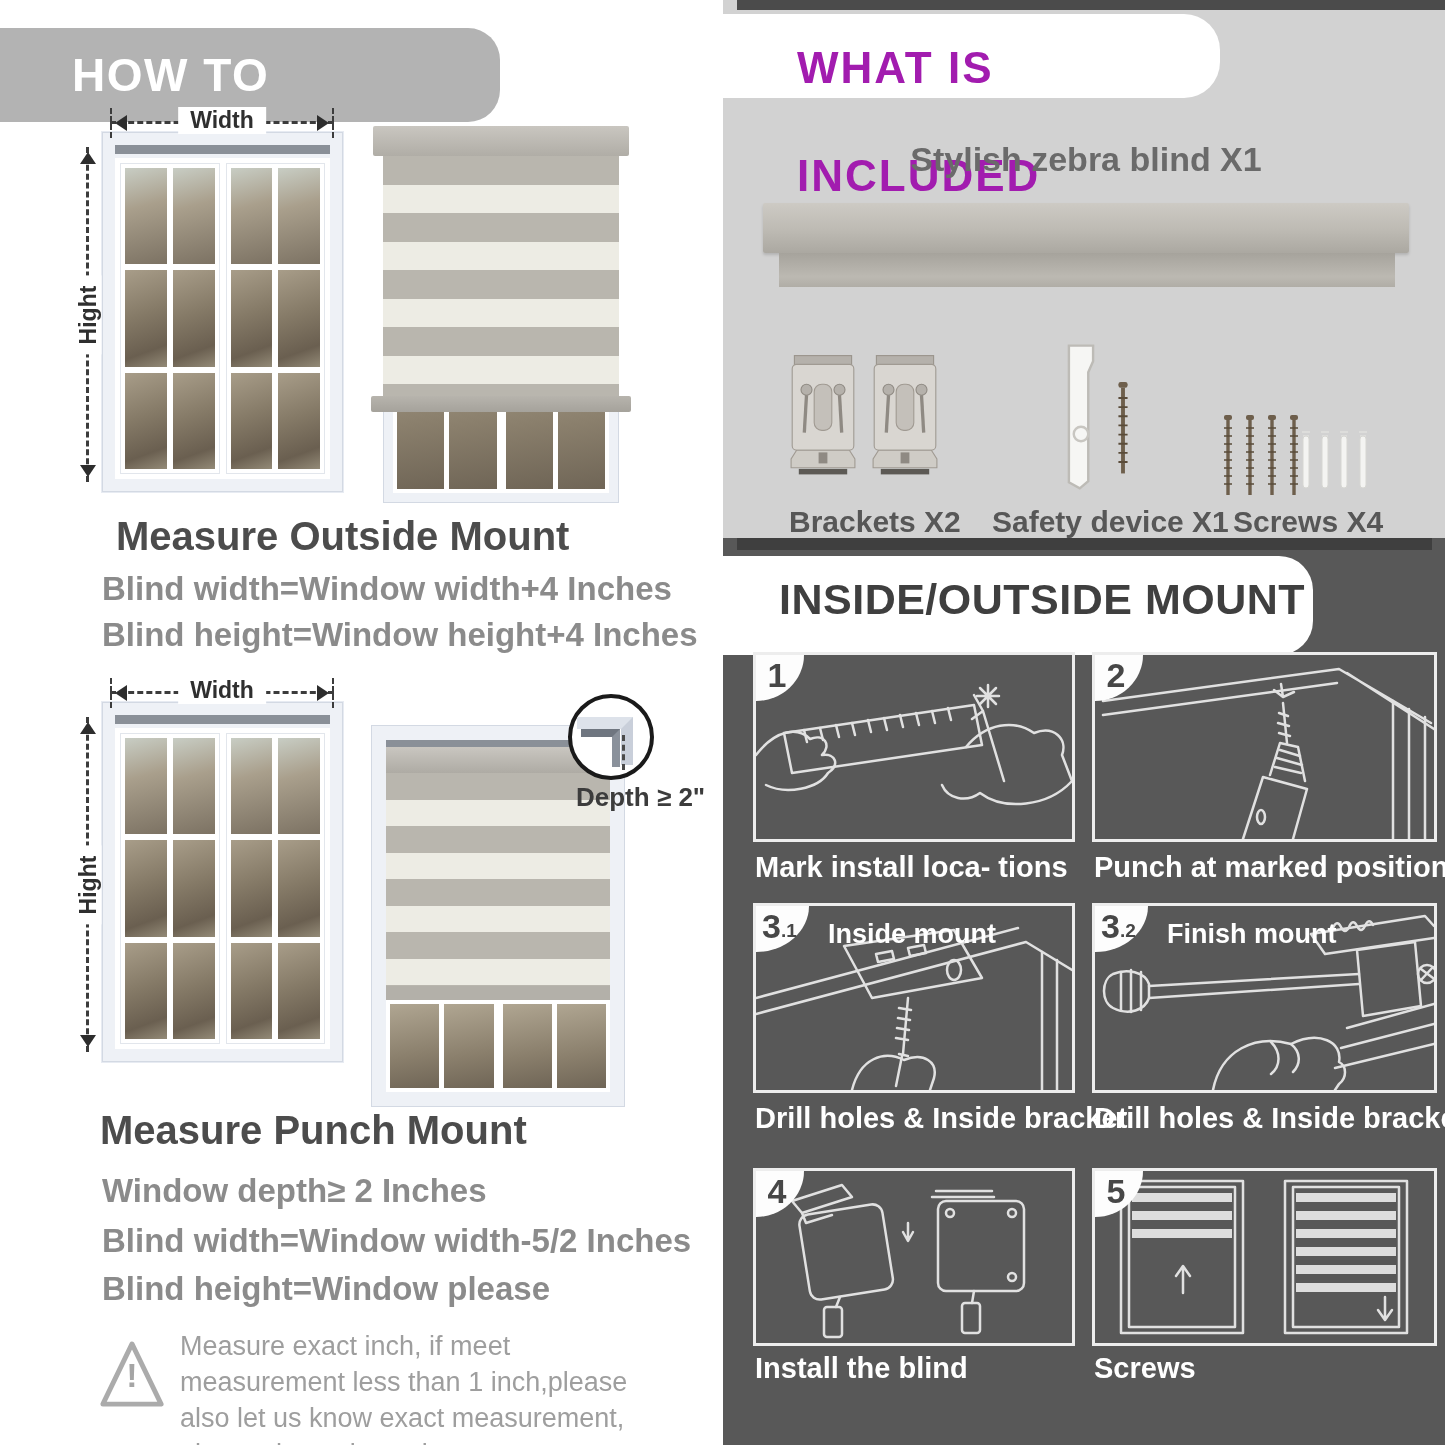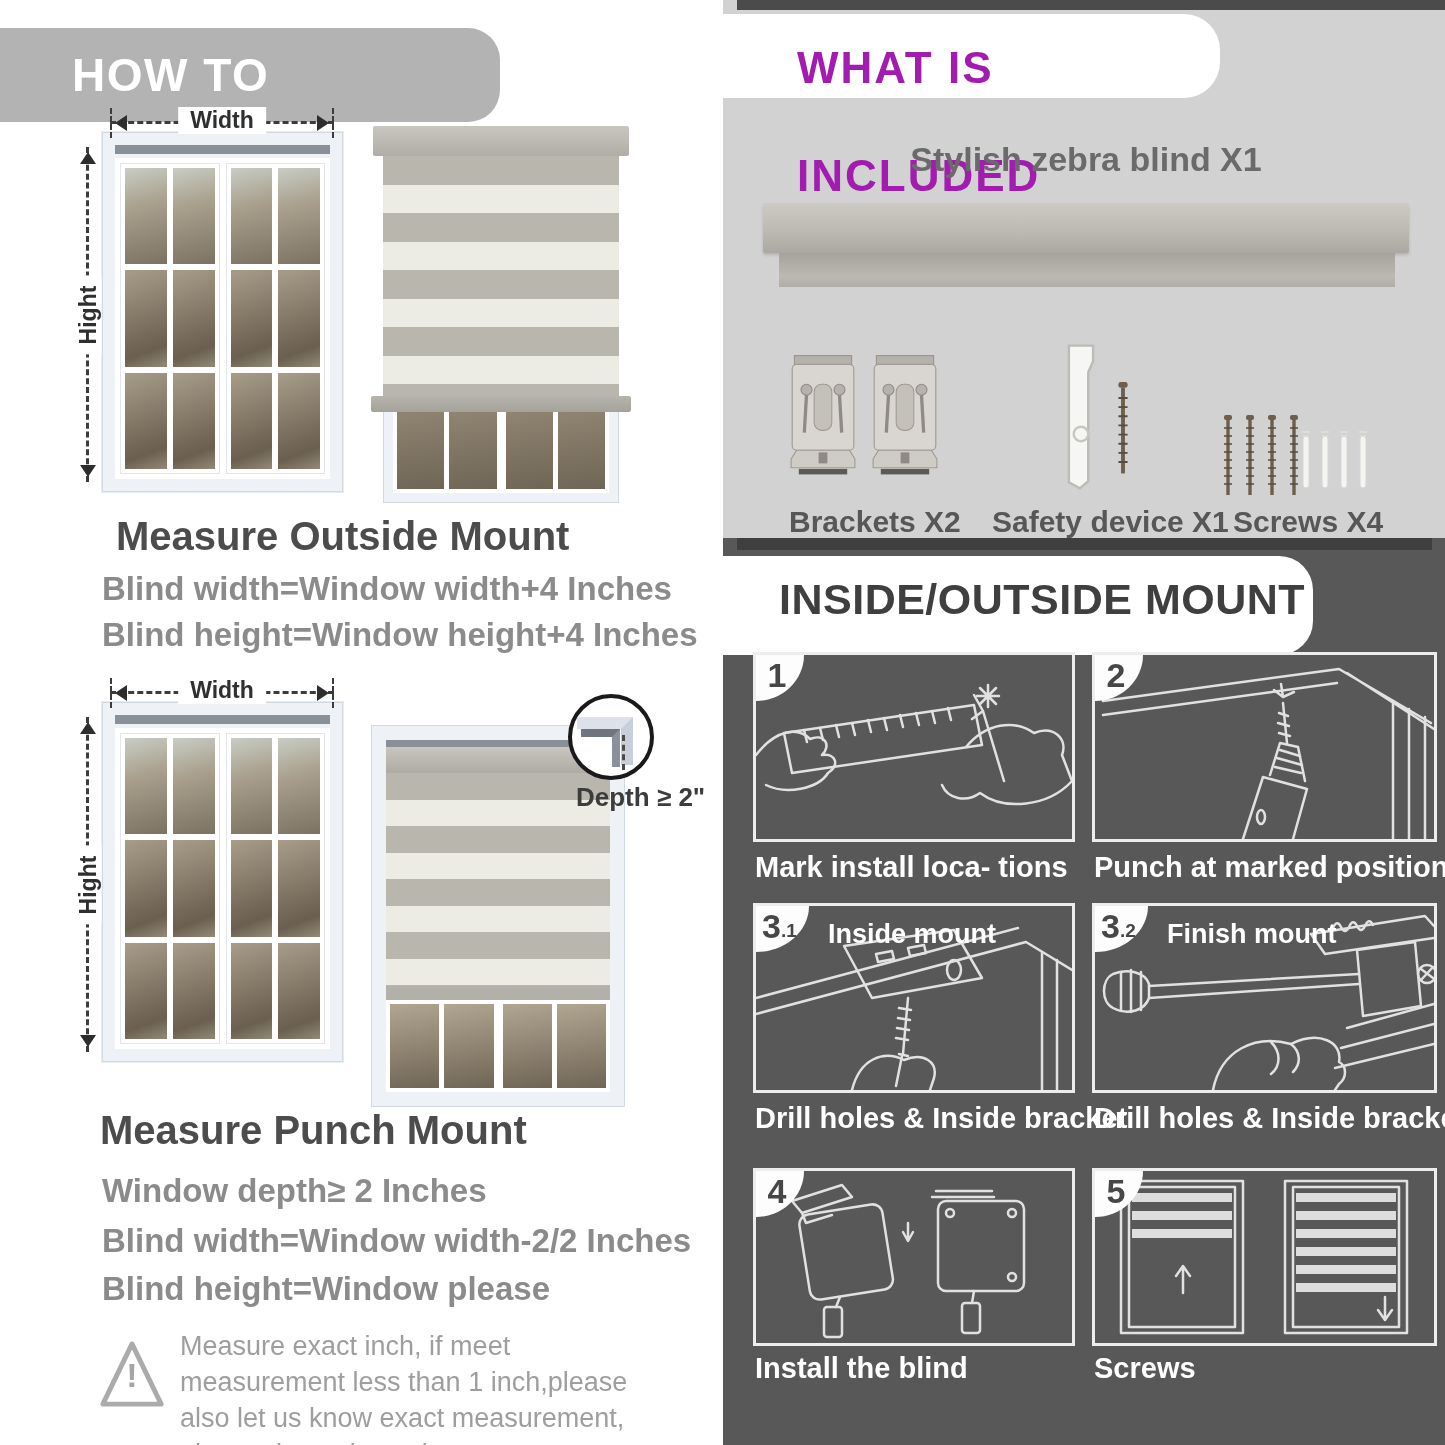--- a/index.html
+++ b/index.html
@@ -184,21 +184,21 @@
 </div>
 <div class="abs circle" style="left:568px;top:694px;width:86px;height:86px">
   <div class="c-l1"></div>
   <div class="c-l2"></div>
   <div class="c-dash"></div>
 </div>
 <div class="abs depth-label" style="left:576px;top:782px">Depth ≥ 2"</div>
 
 <div class="abs sec-title" style="left:100px;top:1108px">Measure Punch Mount</div>
 <div class="abs formula" style="left:102px;top:1172px">Window depth≥ 2 Inches</div>
-<div class="abs formula" style="left:102px;top:1222px">Blind width=Window width-2/2 Inches</div>
+<div class="abs formula" style="left:102px;top:1222px">Blind width=Window width-5/2 Inches</div>
 <div class="abs formula" style="left:102px;top:1270px">Blind height=Window please</div>
 
 <div class="abs" style="left:98px;top:1334px;width:68px;height:82px">
   <svg viewBox="0 0 70 80" width="68" height="82">
     <path d="M35,8 L65,70 L5,70 Z" fill="none" stroke="#ababab" stroke-width="5" stroke-linejoin="round"></path>
   </svg>
   <span class="bang">!</span>
 </div>
 <div class="abs note-text" style="left:180px;top:1328px;width:495px">Measure exact inch, if meet measurement less than 1 inch,please also let us know exact measurement, please do not leave it</div>
 

